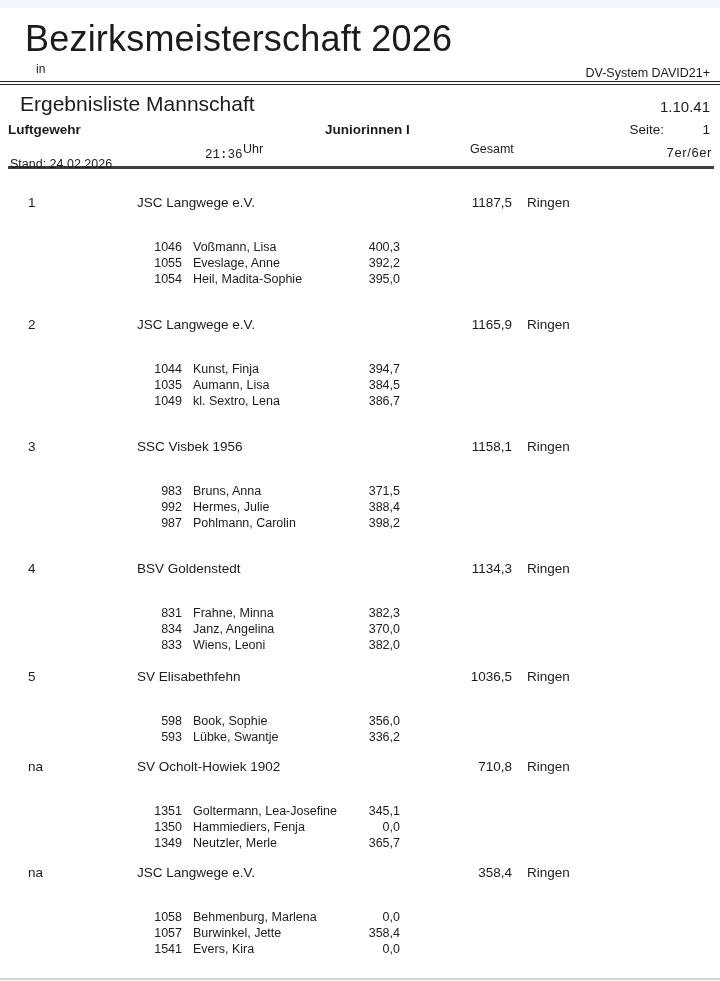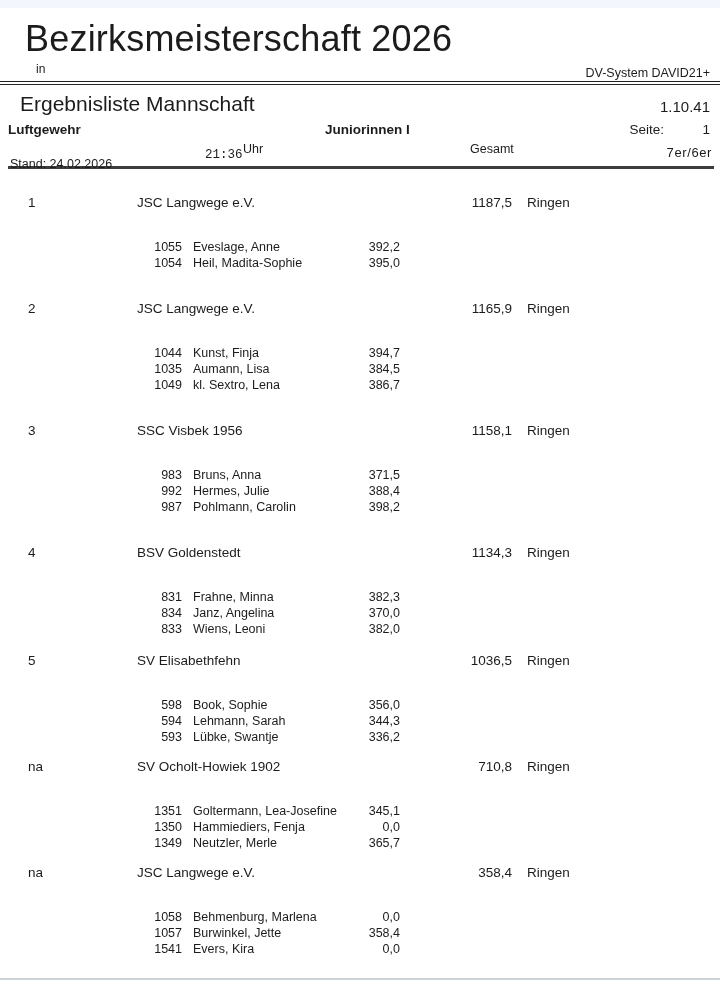--- a/index.html
+++ b/index.html
@@ -138,20 +138,25 @@
 
 <main id="teams">
   <section class="team">
     <div class="team-head">
       <span class="rank">1</span>
       <span class="tname">JSC Langwege e.V.</span>
       <span class="total">1187,5</span>
       <span class="unit">Ringen</span>
     </div>
     <div class="shooters">
+  <div class="shooter">
+    <span class="sid">1046</span>
+    <span class="sname">Voßmann, Lisa</span>
+    <span class="sscore">400,3</span>
+  </div>
 
   <div class="shooter">
     <span class="sid">1055</span>
     <span class="sname">Eveslage, Anne</span>
     <span class="sscore">392,2</span>
   </div>
 
   <div class="shooter">
     <span class="sid">1054</span>
     <span class="sname">Heil, Madita-Sophie</span>
@@ -251,25 +256,20 @@
       <span class="total">1036,5</span>
       <span class="unit">Ringen</span>
     </div>
     <div class="shooters">
   <div class="shooter">
     <span class="sid">598</span>
     <span class="sname">Book, Sophie</span>
     <span class="sscore">356,0</span>
   </div>
 
-  <div class="shooter">
-    <span class="sid">594</span>
-    <span class="sname">Lehmann, Sarah</span>
-    <span class="sscore">344,3</span>
-  </div>
 
   <div class="shooter">
     <span class="sid">593</span>
     <span class="sname">Lübke, Swantje</span>
     <span class="sscore">336,2</span>
   </div>
 </div>
   </section>
 
   <section class="team">

